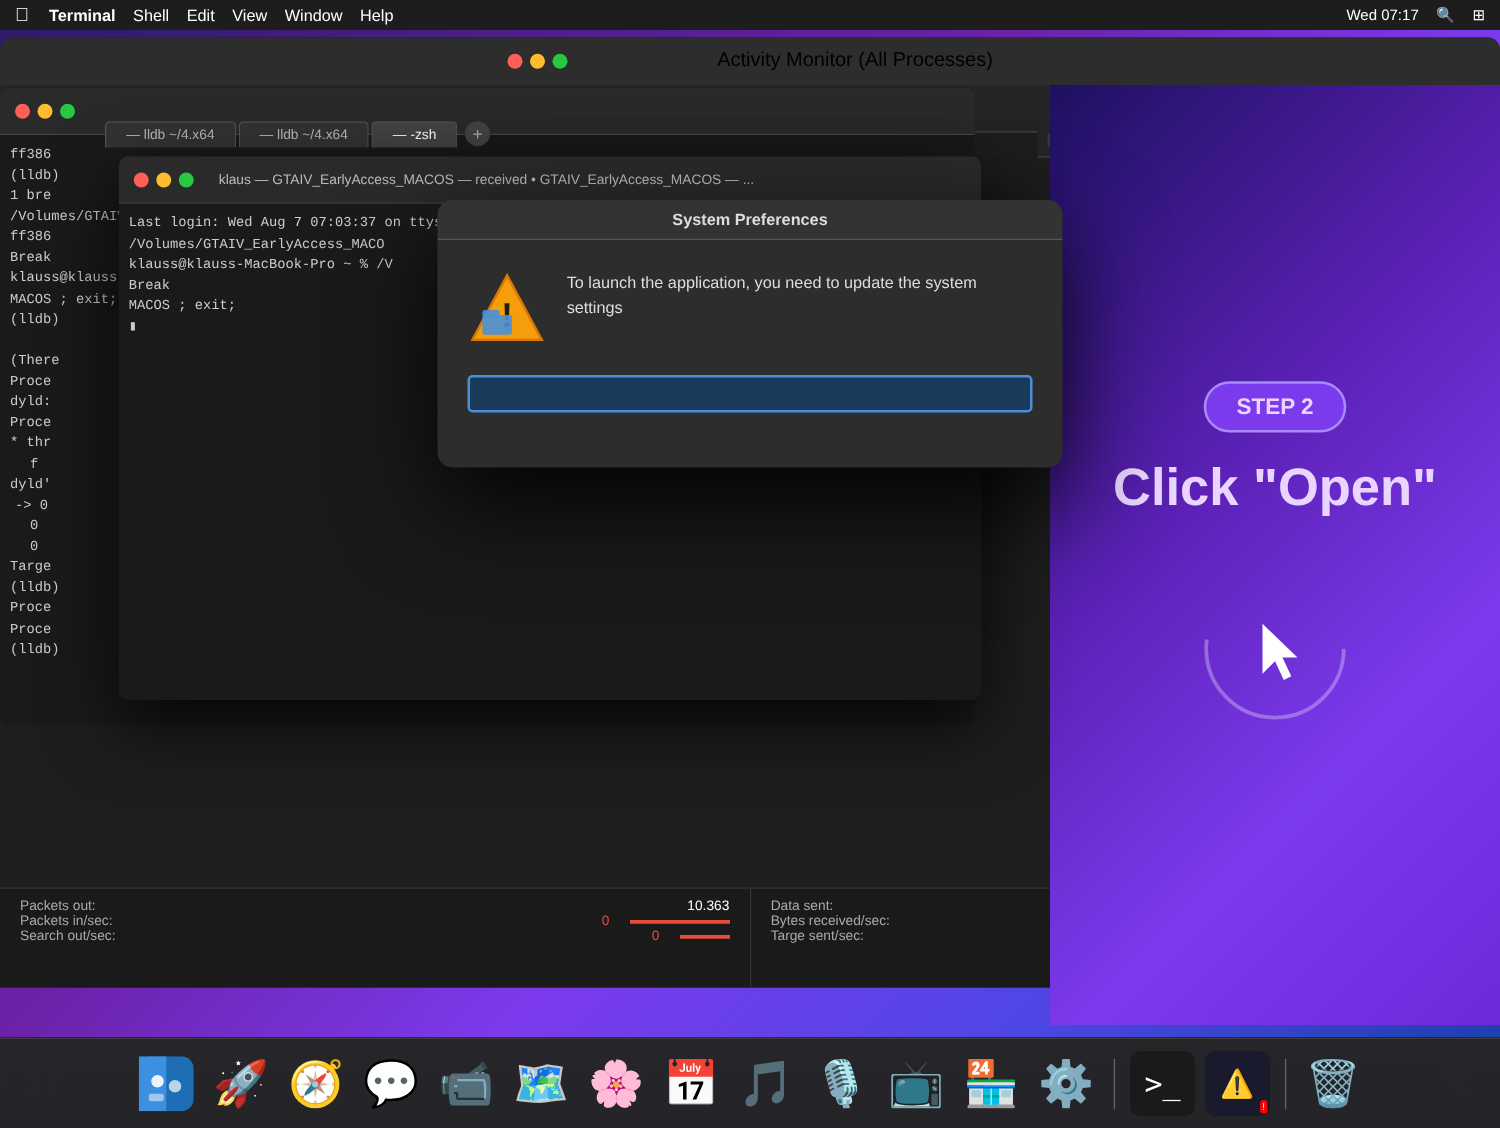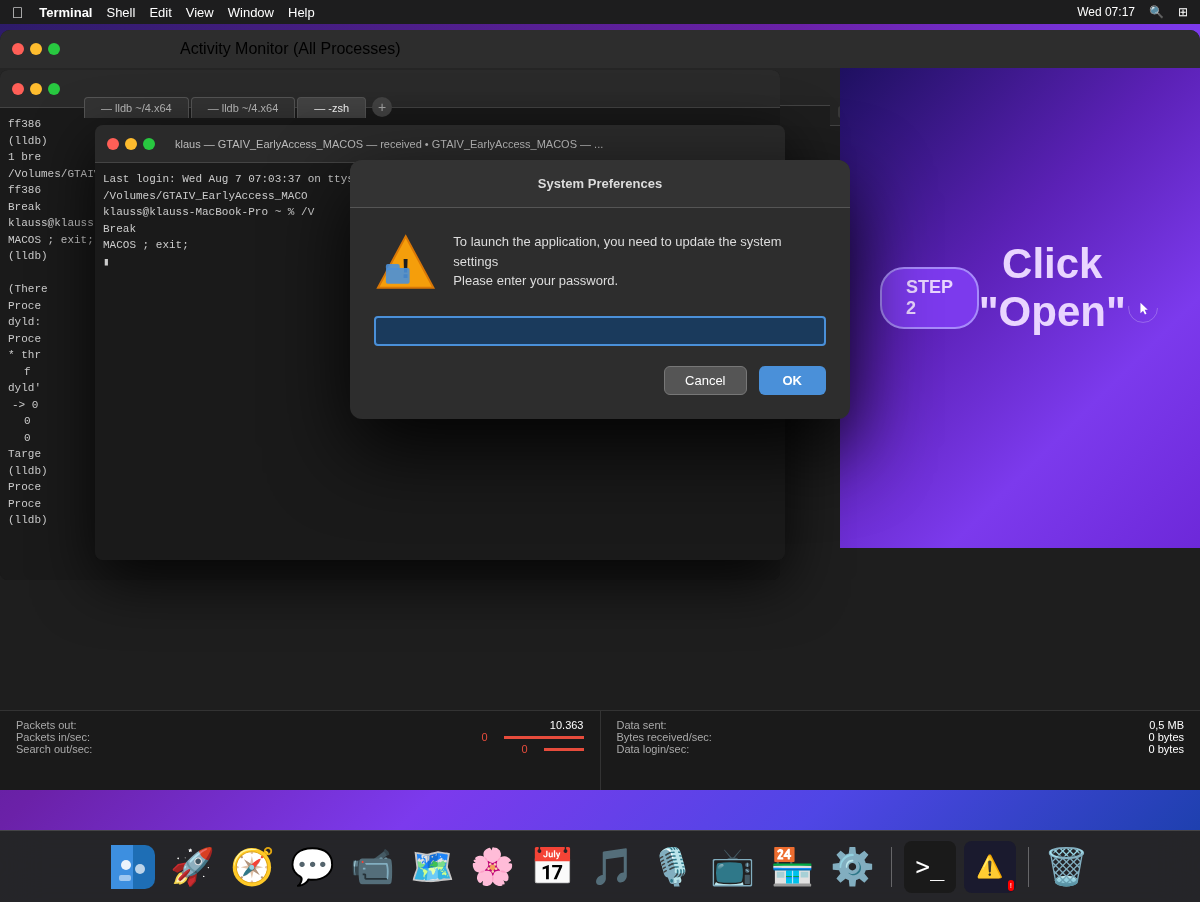--- a/index.html
+++ b/index.html
@@ -45,21 +45,21 @@
       background: #1e1e1e;
       border-radius: 10px 10px 0 0;
     }
     .activity-monitor-titlebar {
       height: 38px;
       background: #2d2d2d;
       border-radius: 10px 10px 0 0;
       display: flex;
       align-items: center;
       padding: 4px 12px;
-      justify-content: flex-start;
+      justify-content: center;
     }
     .activity-monitor-toolbar {
       height: 38px;
       background: #252525;
       display: flex;
       align-items: center;
       padding: 0 10px;
       gap: 8px;
       border-bottom: 1px solid #444;
     }
@@ -215,21 +215,21 @@
       position: absolute;
       top: 160px; left: 350px;
       width: 500px;
       background: #2d2d2d;
       border-radius: 12px;
       box-shadow: 0 30px 80px rgba(0,0,0,0.9);
       overflow: hidden;
     }
     .dialog-titlebar {
       background: #333;
-      height: 48px;
+      height: 32px;
       display: flex;
       align-items: center;
       justify-content: center;
       border-bottom: 1px solid #555;
     }
     .dialog-title {
       color: #ddd;
       font-size: 13px;
       font-weight: 600;
     }
@@ -283,24 +283,24 @@
       font-size: 13px;
       cursor: pointer;
       font-weight: 600;
     }
 
     
     .purple-app {
       position: absolute;
       top: 68px; right: 0;
       width: 360px;
-      height: 480px;
+      height: 752px;
       background: linear-gradient(135deg, #1e1060 0%, #5b21b6 40%, #7c3aed 70%, #6d28d9 100%);
       display: flex;
-      flex-direction: row;
+      flex-direction: column;
       align-items: center;
       justify-content: center;
       padding: 40px;
     }
     .step-badge {
       background: #7c3aed;
       border: 2px solid #a78bfa;
       border-radius: 24px;
       padding: 8px 24px;
       color: #e9d5ff;
@@ -425,21 +425,21 @@
     <div class="network-col">
       <div class="stat-row">
         <span class="stat-label">Data sent:</span>
         <span class="stat-value">0,5 MB</span>
       </div>
       <div class="stat-row">
         <span class="stat-label">Bytes received/sec:</span>
         <span class="stat-value">0 bytes</span>
       </div>
       <div class="stat-row">
-        <span class="stat-label">Data login/sec:</span>
+        <span class="stat-label">Targe sent/sec:</span>
         <span class="stat-value">0 bytes</span>
       </div>
     </div>
   </div>
 </div>
 
 <div class="purple-app">
   <div class="step-badge">STEP 2</div>
   <div class="click-open-text">Click "Open"</div>
 
@@ -522,29 +522,24 @@
 
         <svg class="warning-icon" viewBox="0 0 64 64">
           <polygon points="32,4 60,56 4,56" fill="#f59e0b" stroke="#d97706" stroke-width="2"></polygon>
           <text x="32" y="46" text-anchor="middle" font-size="28" font-weight="bold" fill="#1e1e1e">!</text>
 
           <rect x="12" y="36" width="24" height="16" rx="2" fill="#4a90d9" opacity="0.9"></rect>
           <rect x="12" y="32" width="14" height="6" rx="2" fill="#4a90d9" opacity="0.9"></rect>
         </svg>
         <div>
           <p class="dialog-text">To launch the application, you need to update the system settings</p>
-          <p class="dialog-text">Please enter your password.</p>
         </div>
       </div>
       <div class="dialog-password-row">
         <input type="password" class="dialog-input" placeholder="" style="">
-      </div>
-      <div class="dialog-buttons">
-        <button class="btn-cancel">Cancel</button>
-        <button class="btn-ok">OK</button>
       </div>
     </div>
   </div>
 </div>
 
 <div class="dock">
   <div class="dock-item" title="Finder">
     <svg width="44" height="44" viewBox="0 0 44 44">
       <rect width="44" height="44" rx="10" fill="#1e6eb5"></rect>
       <rect width="22" height="44" rx="0" fill="#3d8fe0"></rect>

